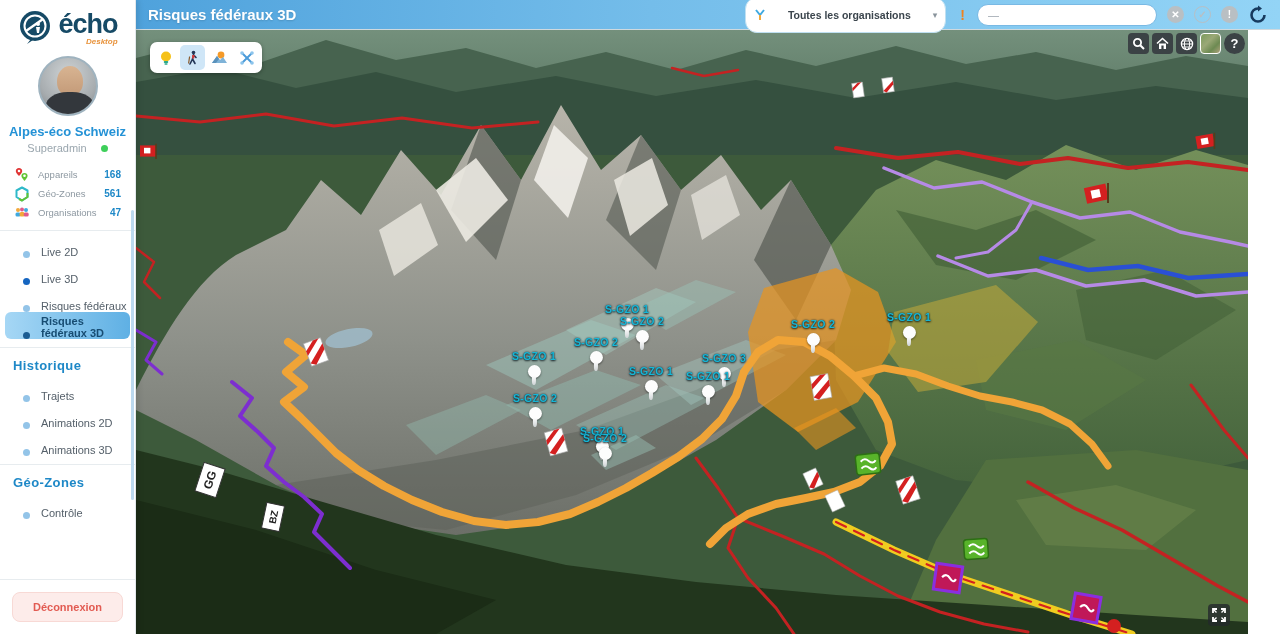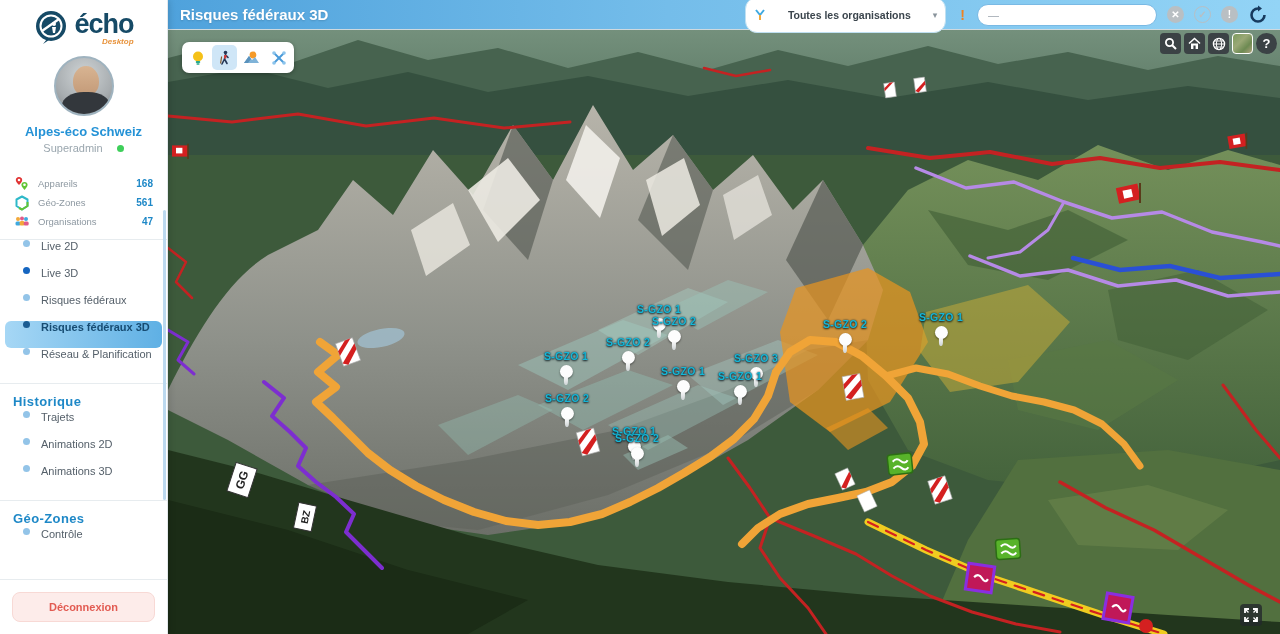--- a/index.html
+++ b/index.html
@@ -1,44 +1,44 @@
 <!DOCTYPE html>
 <html><head>
 <meta charset="utf-8">
 <style>
   * { margin:0; padding:0; box-sizing:border-box; }
   html,body { width:1280px; height:634px; overflow:hidden; font-family:"Liberation Sans", sans-serif; background:#fff; }
   .app { position:relative; width:1280px; height:634px; display:flex; }
 
   
-  .sidebar { position:relative; width:168px; height:634px; background:#fff; border-right:1px solid #e3e8ec;
+  .sidebar { position:relative; width:136px; height:634px; background:#fff; border-right:1px solid #e3e8ec;
              display:flex; flex-direction:column; z-index:30; box-shadow:2px 0 6px rgba(0,0,0,.12); }
   .logo-row { display:flex; align-items:flex-start; justify-content:center; padding-top:9px; gap:5px; }
   .logo-mark { width:36px; height:36px; flex:0 0 auto; }
   .logo-text-wrap { display:flex; flex-direction:column; align-items:flex-end; }
   .logo-text { font-size:27px; font-weight:bold; color:#164a66; letter-spacing:-1px; line-height:30px; }
   .logo-sub { font-size:8px; font-style:italic; color:#e8933c; font-weight:bold; margin-top:-2px; }
   .avatar-wrap { display:flex; justify-content:center; margin-top:10px; }
   .avatar { width:60px; height:60px; border-radius:50%; border:2px solid #9fb3bf; position:relative; overflow:hidden;
             background:radial-gradient(circle at 50% 30%, #cfd4d6 0%, #a8adb0 60%, #7e8386 100%); }
   .avatar::before { content:""; position:absolute; left:17px; top:8px; width:26px; height:30px; border-radius:50% 50% 45% 45%;
                     background:linear-gradient(180deg,#d8b492 0%, #c79f7d 80%); }
   .avatar::after { content:""; position:absolute; left:6px; top:34px; width:48px; height:30px; border-radius:45% 45% 0 0;
                    background:#33373c; }
   .user-name { text-align:center; font-size:13px; font-weight:bold; color:#2492d6; margin-top:8px; }
   .user-role { text-align:center; font-size:11px; color:#9aa6ae; margin-top:3px; display:flex; align-items:center; justify-content:center; gap:14px; }
   .role-dot { width:7px; height:7px; border-radius:50%; background:#3ecf5a; display:inline-block; }
-  .stats { margin-top:20px; padding:0 14px; }
+  .stats { margin-top:11px; padding:0 14px; }
   .stat-row { display:flex; align-items:center; height:19px; }
   .stat-icon { width:16px; height:16px; margin-right:8px; flex:0 0 auto; }
   .stat-label { font-size:9.5px; color:#8d98a1; flex:1; }
   .stat-value { font-size:10px; color:#1e88c7; font-weight:bold; }
   .divider { height:1px; background:#e7ecef; margin:8px 0 0 0; }
   .section-title { font-size:13px; font-weight:bold; color:#1e88c7; letter-spacing:.4px; padding:10px 0 2px 13px; }
-  .nav-item { display:flex; align-items:flex-start; height:27px; padding-left:18px; cursor:pointer; margin:0 5px; border-radius:6px; }
+  .nav-item { display:flex; align-items:flex-end; height:27px; padding-left:18px; cursor:pointer; margin:0 5px; border-radius:6px; }
   .nav-dot { width:7px; height:7px; border-radius:50%; background:#93c4e8; margin-right:11px; flex:0 0 auto; }
   .nav-dot.dark { background:#1565c0; }
   .nav-label { font-size:11px; color:#55606a; }
   .nav-item.selected { background:linear-gradient(90deg,#a6d7f5 0%, #5fb0e4 100%); }
   .nav-item.selected .nav-label { color:#174c72; font-weight:bold; }
   .nav-item.selected .nav-dot { background:#1b5c92; }
   .logout-wrap { margin-top:auto; border-top:1px solid #e7ecef; padding:12px 12px 12px 12px; }
   .logout-btn { width:100%; height:30px; background:#fdecea; color:#e25b52; font-size:11px; font-weight:bold;
                 border:1px solid #f8d9d5; border-radius:8px; cursor:pointer; font-family:"Liberation Sans",sans-serif; }
   .side-scrollbar { position:absolute; right:1px; top:210px; width:3px; height:290px; border-radius:2px; background:#bcd9ef; }
@@ -165,24 +165,20 @@
       <span class="nav-label">Live 3D</span>
     </div>
     <div class="nav-item">
       <span class="nav-dot"></span>
       <span class="nav-label">Risques fédéraux</span>
     </div>
     <div class="nav-item selected">
       <span class="nav-dot"></span>
       <span class="nav-label">Risques fédéraux 3D</span>
     </div>
-    <div class="nav-item">
-      <span class="nav-dot"></span>
-      <span class="nav-label">Réseau &amp; Planification</span>
-    </div>
 
     <div class="divider"></div>
     <div class="section-title">Historique</div>
 
     <div class="nav-item">
       <span class="nav-dot"></span>
       <span class="nav-label">Trajets</span>
     </div>
     <div class="nav-item">
       <span class="nav-dot"></span>

